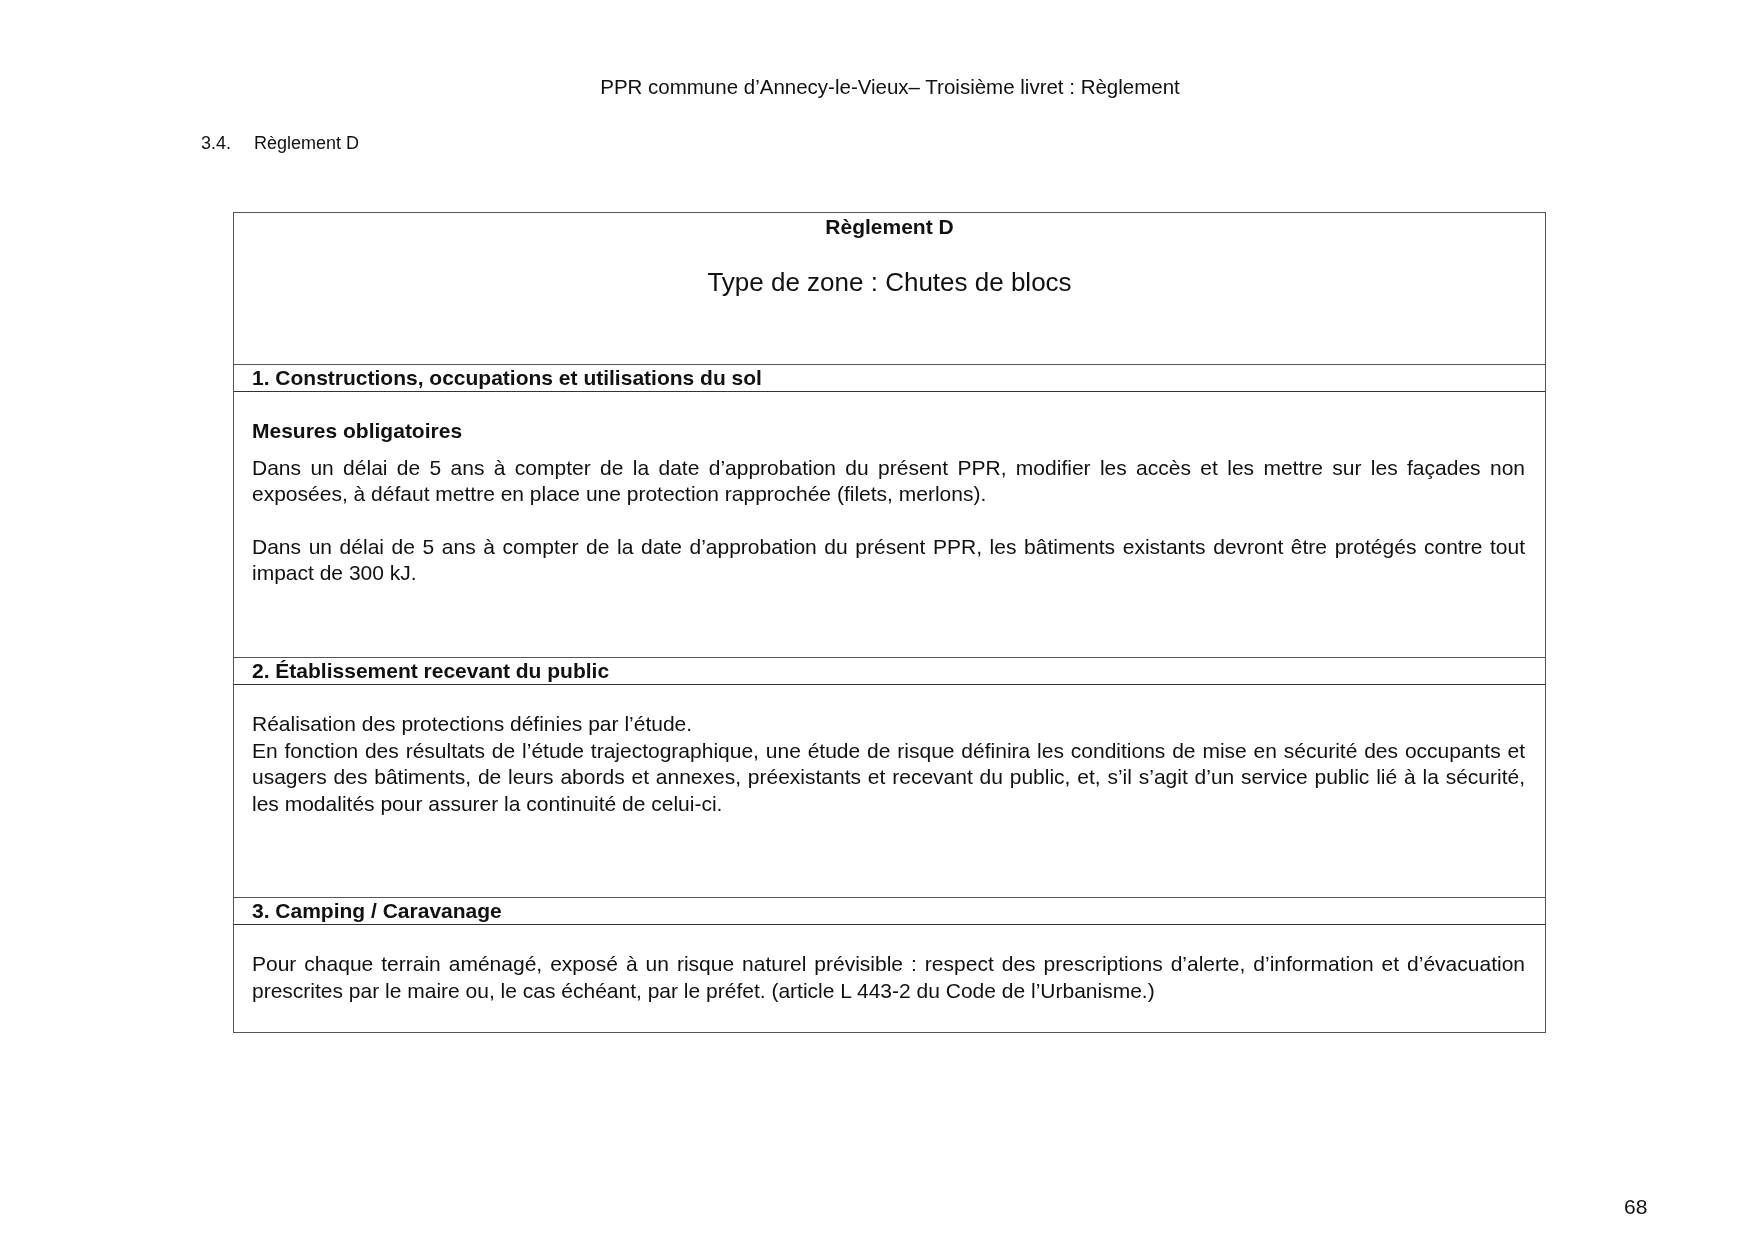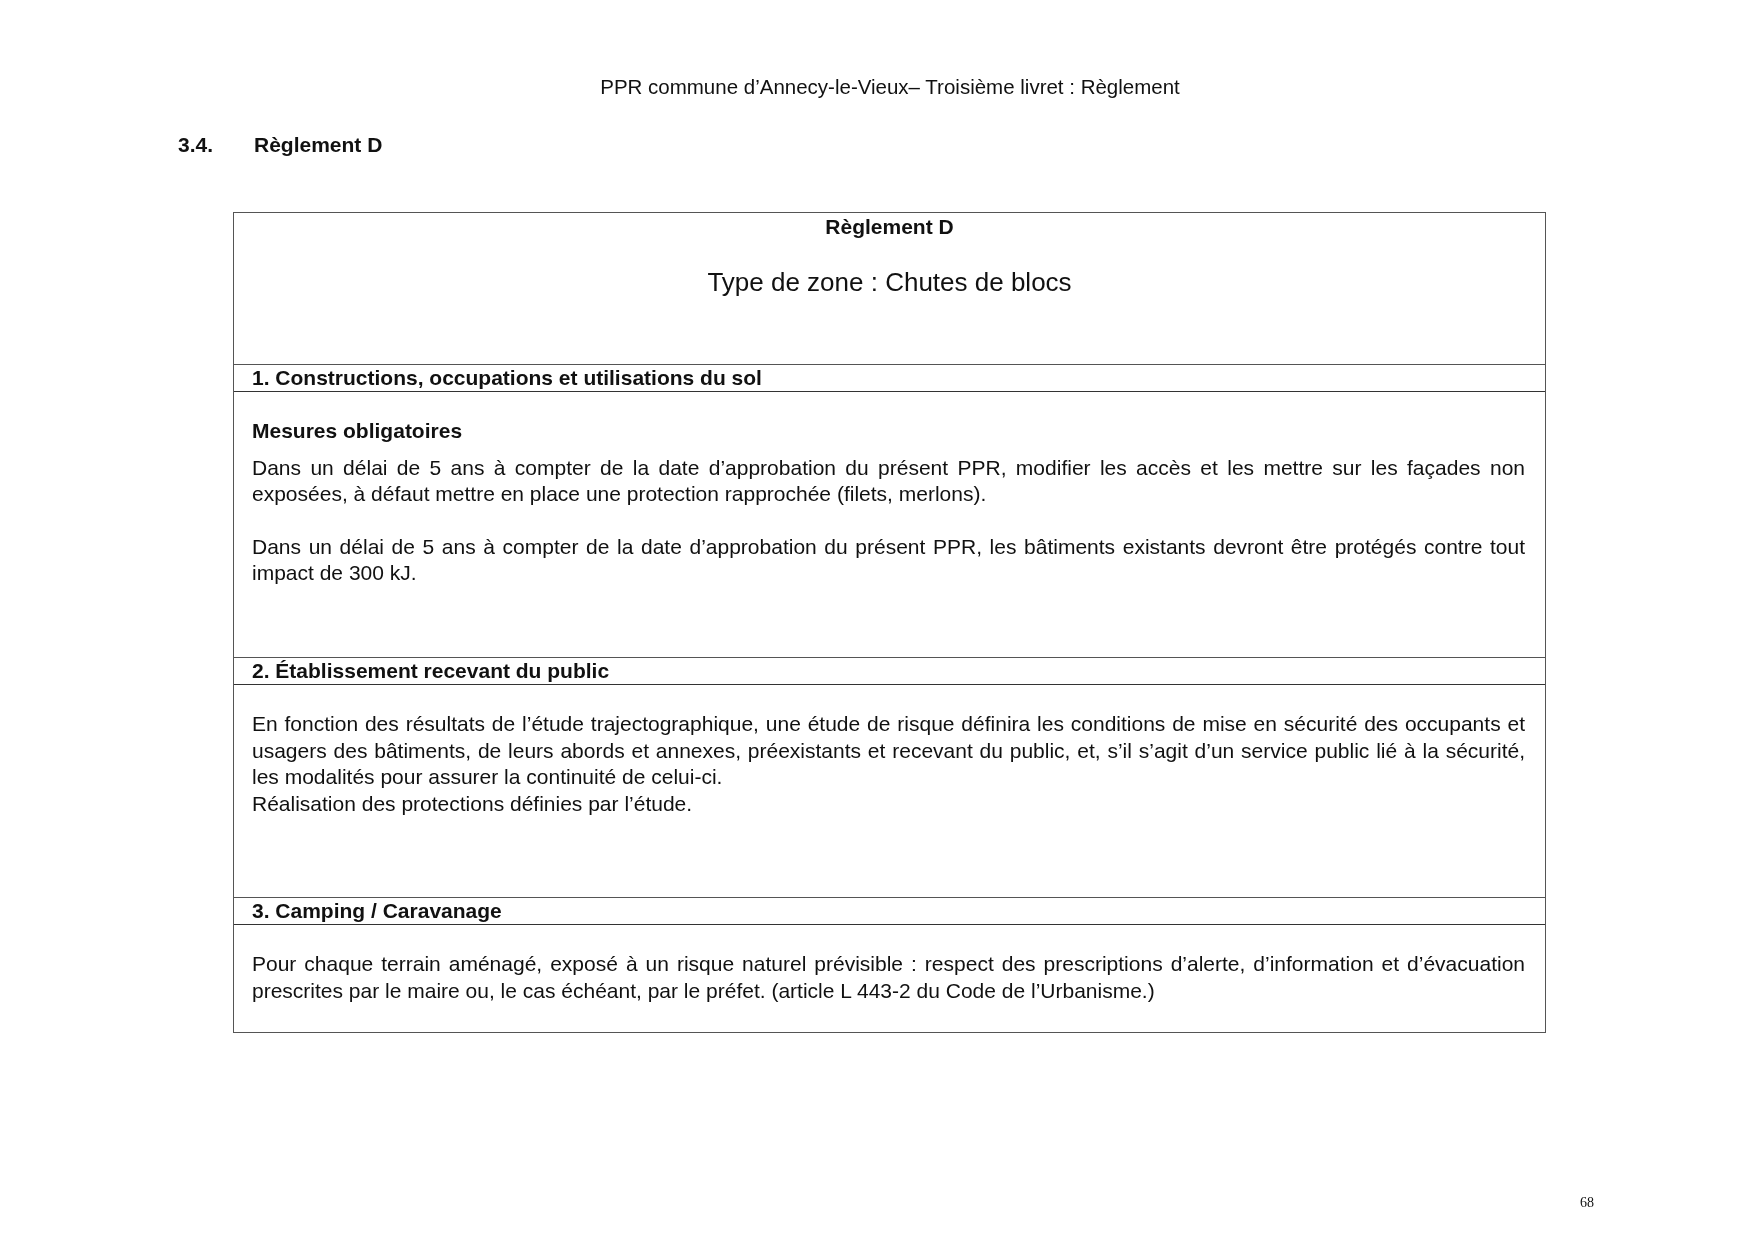--- a/index.html
+++ b/index.html
@@ -1,39 +1,39 @@
 <!DOCTYPE html>
 <html><head>
 <meta charset="utf-8">
 <style>
   html, body { margin:0; padding:0; background:#ffffff; }
   body { width:1754px; height:1240px; position:relative; overflow:hidden;
          font-family:"Liberation Sans", sans-serif; color:#111111; }
   .running-header { position:absolute; top:75px; left:0; width:1780px; text-align:center;
          font-size:20.5px; }
-  .section-heading { position:absolute; top:133px; left:178px; font-size:21px; font-weight:bold; }
+  .section-heading { position:absolute; top:133px; left:178px; font-size:18px; font-weight:normal;text-align:center; }
   .section-heading .num { display:inline-block; width:76px; }
   .rtable { position:absolute; left:233px; top:212px; width:1313px;
          border:1.5px solid #555555; box-sizing:border-box; }
   .cell-head { height:151px; border-bottom:1.5px solid #555555; text-align:center; position:relative; }
   .cell-head .t1 { position:absolute; top:2px; left:0; right:0; font-size:21px; font-weight:bold; }
   .cell-head .t2 { position:absolute; top:54px; left:0; right:0; font-size:26px; }
   .cell-head .t3 { position:absolute; top:106px; left:0; right:0; font-size:24px; font-weight:bold; }
   .sec-title { height:27px; border-bottom:1.5px solid #333333; box-sizing:border-box;
          padding-left:18px; font-size:21px; font-weight:bold; line-height:25px; }
   .sec-body { border-bottom:1.5px solid #555555; box-sizing:border-box;
          padding:0 20px 0 18px; font-size:21px; line-height:26.5px; text-align:justify; }
   .sec-body p { margin:0; }
   .b1 { height:266px; padding-top:26px; }
   .b1 .sub { font-weight:bold; margin-bottom:10px; }
   .b1 p.par { margin-bottom:26px; }
   .b2 { height:213px; padding-top:26px; }
   .b3 { height:107px; padding-top:26px; border-bottom:none; }
   .line-last { text-align-last:left; }
-  .page-number { position:absolute; top:1195px; left:1580px; font-size:14px;font-family:Liberation Serif, serif; }
+  .page-number { position:absolute; top:1195px; left:1624px; font-size:21px; }
 </style>
 </head>
 <body>
 
 <div class="running-header">PPR commune d’Annecy-le-Vieux– Troisième livret : Règlement</div>
 
 <div class="section-heading">
   <span class="num">3.4.</span><span>Règlement D</span>
 </div>
 
@@ -45,22 +45,22 @@
 
   <div class="sec-title">1. Constructions, occupations et utilisations du sol</div>
   <div class="sec-body b1">
     <p class="sub">Mesures obligatoires</p>
     <p class="par line-last">Dans un délai de 5 ans à compter de la date d’approbation du présent PPR, modifier les accès et les mettre sur les façades non exposées, à défaut mettre en place une protection rapprochée (filets, merlons).</p>
     <p class="par line-last">Dans un délai de 5 ans à compter de la date d’approbation du présent PPR, les bâtiments existants devront être protégés contre tout impact de 300 kJ.</p>
   </div>
 
   <div class="sec-title">2. Établissement recevant du public</div>
   <div class="sec-body b2">
+    <p class="line-last">Réalisation des protections définies par l’étude.</p>
     <p class="line-last">En fonction des résultats de l’étude trajectographique, une étude de risque définira les conditions de mise en sécurité des occupants et usagers des bâtiments, de leurs abords et annexes, préexistants et recevant du public, et, s’il s’agit d’un service public lié à la sécurité, les modalités pour assurer la continuité de celui-ci.</p>
-    <p class="line-last">Réalisation des protections définies par l’étude.</p>
   </div>
 
   <div class="sec-title">3. Camping / Caravanage</div>
   <div class="sec-body b3">
     <p class="line-last">Pour chaque terrain aménagé, exposé à un risque naturel prévisible : respect des prescriptions d’alerte, d’information et d’évacuation prescrites par le maire ou, le cas échéant, par le préfet. (article L 443-2 du Code de l’Urbanisme.)</p>
   </div>
 </div>
 
 <div class="page-number">68</div>
 

